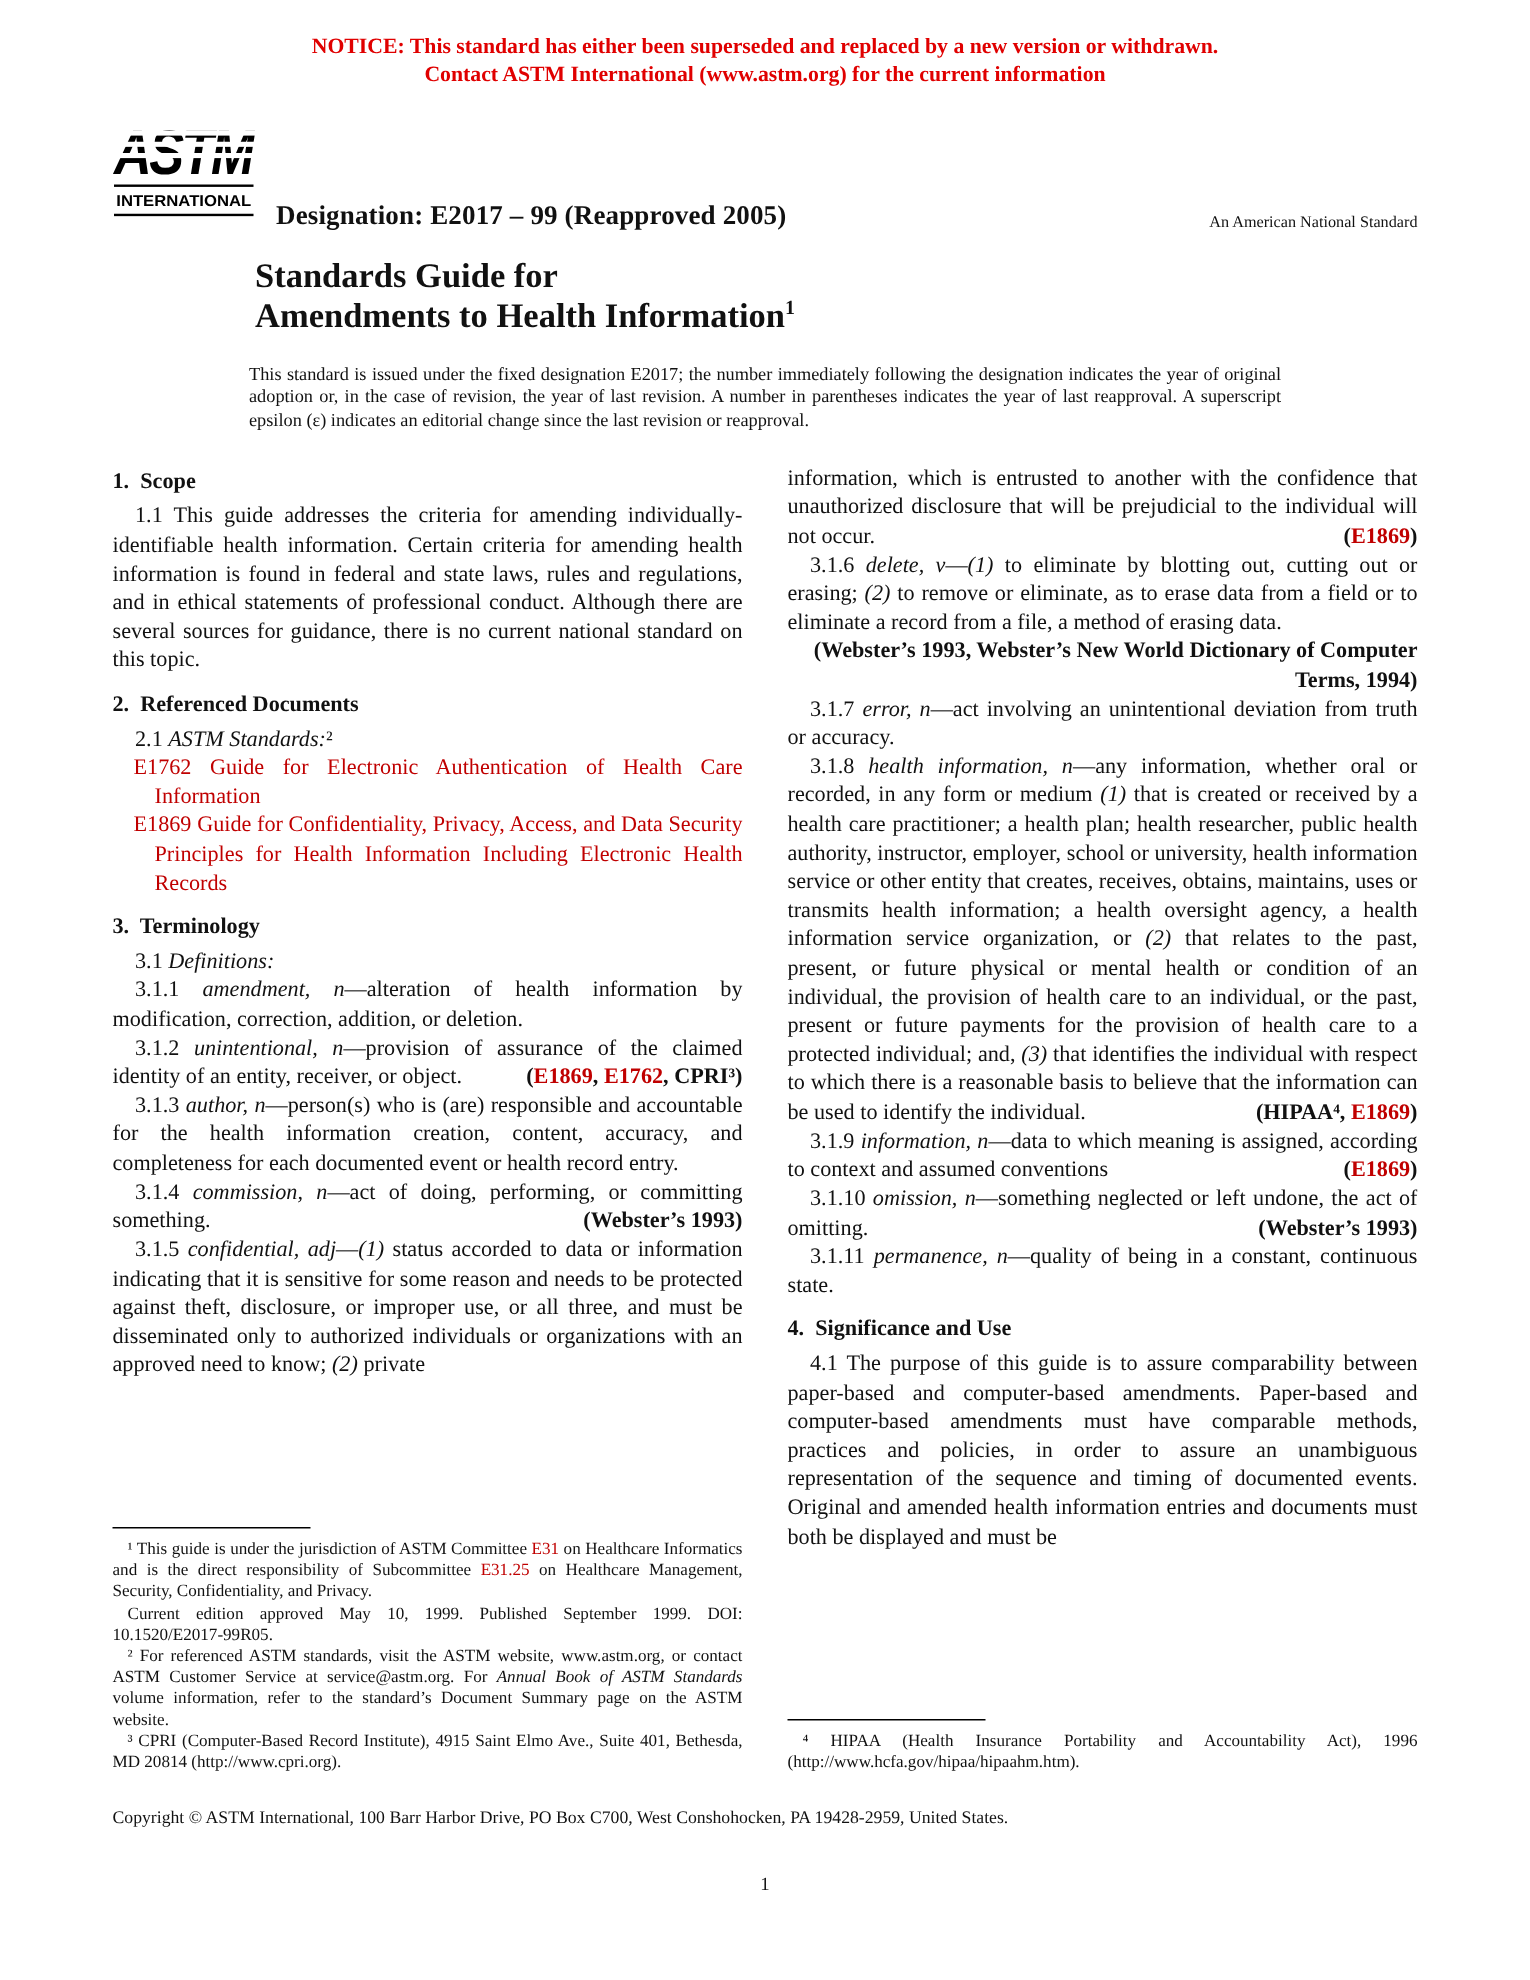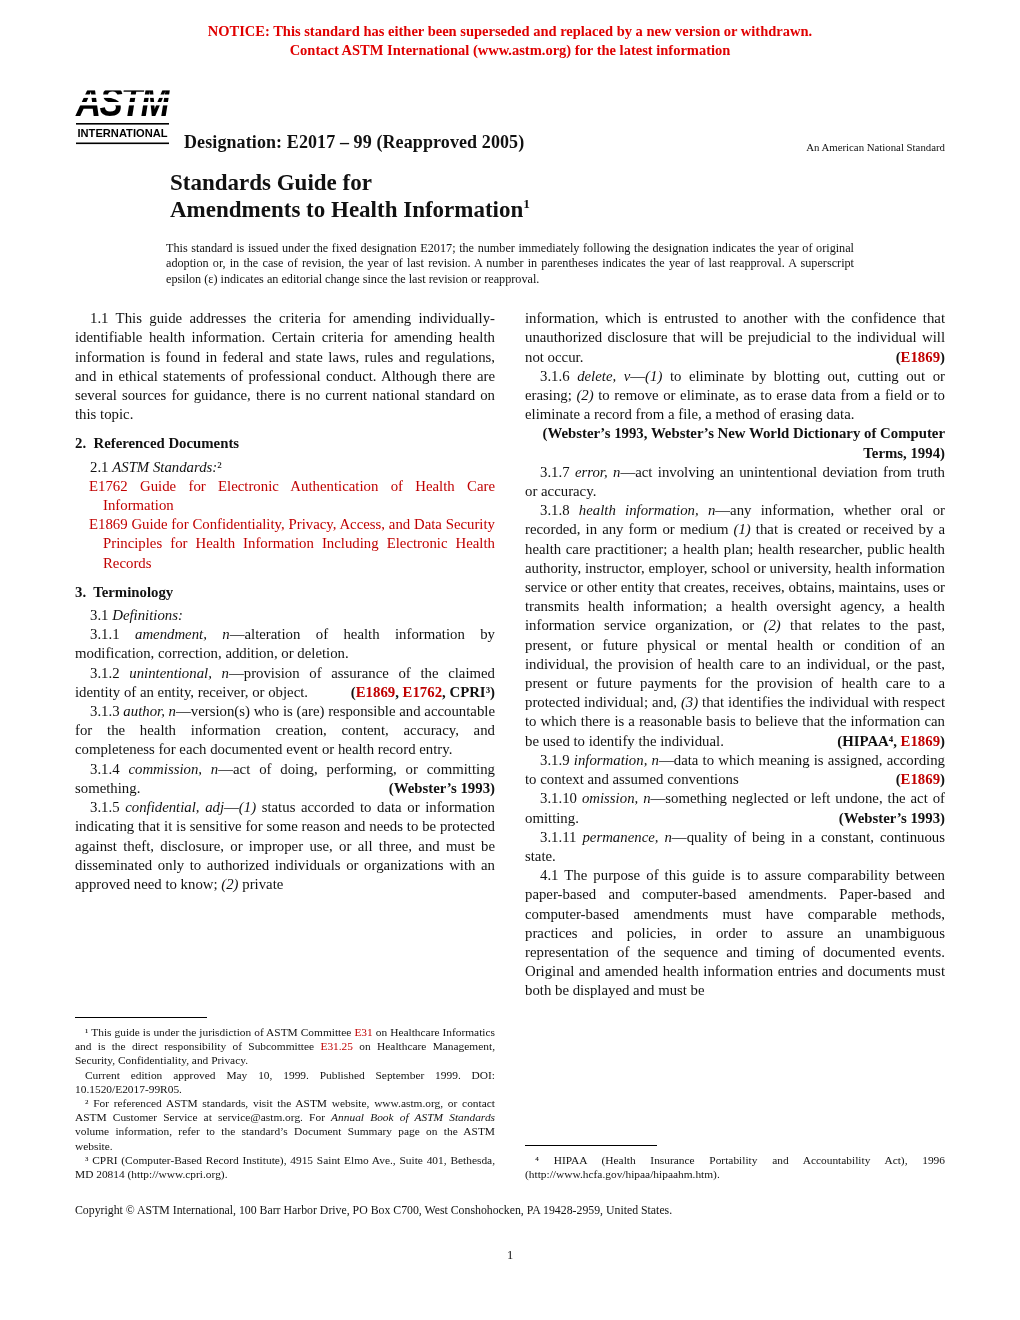--- a/index.html
+++ b/index.html
@@ -45,21 +45,21 @@
   .copyright { margin-top:22px; font-size:11.8px; }
   .pageno { text-align:center; margin-top:30px; font-size:12.5px; }
 </style>
 </head>
 <body>
 
 <div class="page">
 
   <div class="notice">
     <div>NOTICE: This standard has either been superseded and replaced by a new version or withdrawn.</div>
-    <div>Contact ASTM International (www.astm.org) for the latest information</div>
+    <div>Contact ASTM International (www.astm.org) for the current information</div>
   </div>
 
   <div class="header">
     <div class="logo-wrap">
       <svg width="95" height="74" viewBox="0 0 95 74">
         <text x="47" y="41" text-anchor="middle" font-family="Liberation Sans, sans-serif" font-style="italic" font-weight="bold" font-size="42" letter-spacing="-2" fill="#000" textLength="92" lengthAdjust="spacingAndGlyphs">ASTM</text>
         <rect x="0" y="12" width="95" height="3.4" fill="#fff"></rect>
         <rect x="0" y="19.5" width="95" height="3.4" fill="#fff"></rect>
         <rect x="0" y="27" width="95" height="3.4" fill="#fff"></rect>
         <rect x="1" y="48" width="93" height="1.6" fill="#000"></rect>
@@ -74,50 +74,52 @@
   <div class="title-block">
     <div class="title-line">Standards Guide for</div>
     <div class="title-line"><span>Amendments to Health Information</span><span class="sup">1</span></div>
   </div>
 
   <div class="intro">This standard is issued under the fixed designation E2017; the number immediately following the designation indicates the year of original adoption or, in the case of revision, the year of last revision. A number in parentheses indicates the year of last reapproval. A superscript epsilon (ε) indicates an editorial change since the last revision or reapproval.</div>
 
   <div class="columns">
     <div class="col">
       <div class="col-main">
+          <div class="blk h2"><span>1.&nbsp; Scope</span></div>
           <div class="blk para"><span>1.1 This guide addresses the criteria for amending individually-identifiable health information. Certain criteria for amending health information is found in federal and state laws, rules and regulations, and in ethical statements of professional conduct. Although there are several sources for guidance, there is no current national standard on this topic.</span></div>
           <div class="blk h2"><span>2.&nbsp; Referenced Documents</span></div>
           <div class="blk para"><span>2.1 </span><span class="i">ASTM Standards:</span><span>²</span></div>
           <div class="blk ref"><span class="link">E1762 Guide for Electronic Authentication of Health Care Information</span></div>
           <div class="blk ref"><span class="link">E1869 Guide for Confidentiality, Privacy, Access, and Data Security Principles for Health Information Including Electronic Health Records</span></div>
           <div class="blk h2"><span>3.&nbsp; Terminology</span></div>
           <div class="blk para"><span>3.1 </span><span class="i">Definitions:</span></div>
           <div class="blk para"><span>3.1.1 </span><span class="i">amendment, n</span><span>—alteration of health information by modification, correction, addition, or deletion.</span></div>
           <div class="blk para"><span>3.1.2 </span><span class="i">unintentional, n</span><span>—provision of assurance of the claimed identity of an entity, receiver, or object.</span><span class="src"><span>(</span><span class="link">E1869</span><span>, </span><span class="link">E1762</span><span>, CPRI³)</span></span></div>
-          <div class="blk para"><span>3.1.3 </span><span class="i">author, n</span><span>—version(s) who is (are) responsible and accountable for the health information creation, content, accuracy, and completeness for each documented event or health record entry.</span></div>
+          <div class="blk para"><span>3.1.3 </span><span class="i">author, n</span><span>—person(s) who is (are) responsible and accountable for the health information creation, content, accuracy, and completeness for each documented event or health record entry.</span></div>
           <div class="blk para"><span>3.1.4 </span><span class="i">commission, n</span><span>—act of doing, performing, or committing something.</span><span class="src"><span>(Webster’s 1993)</span></span></div>
           <div class="blk para"><span>3.1.5 </span><span class="i">confidential, adj</span><span>—</span><span class="i">(1)</span><span> status accorded to data or information indicating that it is sensitive for some reason and needs to be protected against theft, disclosure, or improper use, or all three, and must be disseminated only to authorized individuals or organizations with an approved need to know; </span><span class="i">(2)</span><span> private</span></div>
         </div>
       <div class="fnsep"></div>
       <div class="fnblock">
           <div class="blk fn"><span>¹ This guide is under the jurisdiction of ASTM Committee </span><span class="link">E31</span><span> on Healthcare Informatics and is the direct responsibility of Subcommittee </span><span class="link">E31.25</span><span> on Healthcare Management, Security, Confidentiality, and Privacy.</span></div>
           <div class="blk fn"><span>Current edition approved May 10, 1999. Published September 1999. DOI: 10.1520/E2017-99R05.</span></div>
           <div class="blk fn"><span>² For referenced ASTM standards, visit the ASTM website, www.astm.org, or contact ASTM Customer Service at service@astm.org. For </span><span class="i">Annual Book of ASTM Standards</span><span> volume information, refer to the standard’s Document Summary page on the ASTM website.</span></div>
           <div class="blk fn"><span>³ CPRI (Computer-Based Record Institute), 4915 Saint Elmo Ave., Suite 401, Bethesda, MD 20814 (http://www.cpri.org).</span></div>
         </div>
     </div>
     <div class="col">
       <div class="col-main">
           <div class="blk para flush"><span>information, which is entrusted to another with the confidence that unauthorized disclosure that will be prejudicial to the individual will not occur.</span><span class="src"><span>(</span><span class="link">E1869</span><span>)</span></span></div>
           <div class="blk para"><span>3.1.6 </span><span class="i">delete, v</span><span>—</span><span class="i">(1)</span><span> to eliminate by blotting out, cutting out or erasing; </span><span class="i">(2)</span><span> to remove or eliminate, as to erase data from a field or to eliminate a record from a file, a method of erasing data.</span><span class="src"><span>(Webster’s 1993, Webster’s New World Dictionary of Computer Terms, 1994)</span></span></div>
           <div class="blk para"><span>3.1.7 </span><span class="i">error, n</span><span>—act involving an unintentional deviation from truth or accuracy.</span></div>
           <div class="blk para"><span>3.1.8 </span><span class="i">health information, n</span><span>—any information, whether oral or recorded, in any form or medium </span><span class="i">(1)</span><span> that is created or received by a health care practitioner; a health plan; health researcher, public health authority, instructor, employer, school or university, health information service or other entity that creates, receives, obtains, maintains, uses or transmits health information; a health oversight agency, a health information service organization, or </span><span class="i">(2)</span><span> that relates to the past, present, or future physical or mental health or condition of an individual, the provision of health care to an individual, or the past, present or future payments for the provision of health care to a protected individual; and, </span><span class="i">(3)</span><span> that identifies the individual with respect to which there is a reasonable basis to believe that the information can be used to identify the individual.</span><span class="src"><span>(HIPAA⁴, </span><span class="link">E1869</span><span>)</span></span></div>
           <div class="blk para"><span>3.1.9 </span><span class="i">information, n</span><span>—data to which meaning is assigned, according to context and assumed conventions</span><span class="src"><span>(</span><span class="link">E1869</span><span>)</span></span></div>
           <div class="blk para"><span>3.1.10 </span><span class="i">omission, n</span><span>—something neglected or left undone, the act of omitting.</span><span class="src"><span>(Webster’s 1993)</span></span></div>
           <div class="blk para"><span>3.1.11 </span><span class="i">permanence, n</span><span>—quality of being in a constant, continuous state.</span></div>
+          <div class="blk h2"><span>4.&nbsp; Significance and Use</span></div>
           <div class="blk para"><span>4.1 The purpose of this guide is to assure comparability between paper-based and computer-based amendments. Paper-based and computer-based amendments must have comparable methods, practices and policies, in order to assure an unambiguous representation of the sequence and timing of documented events. Original and amended health information entries and documents must both be displayed and must be</span></div>
         </div>
       <div class="fnsep"></div>
       <div class="fnblock">
           <div class="blk fn"><span>⁴ HIPAA (Health Insurance Portability and Accountability Act), 1996 (http://www.hcfa.gov/hipaa/hipaahm.htm).</span></div>
         </div>
     </div>
   </div>
 
   <div class="copyright">Copyright © ASTM International, 100 Barr Harbor Drive, PO Box C700, West Conshohocken, PA 19428-2959, United States.</div>

